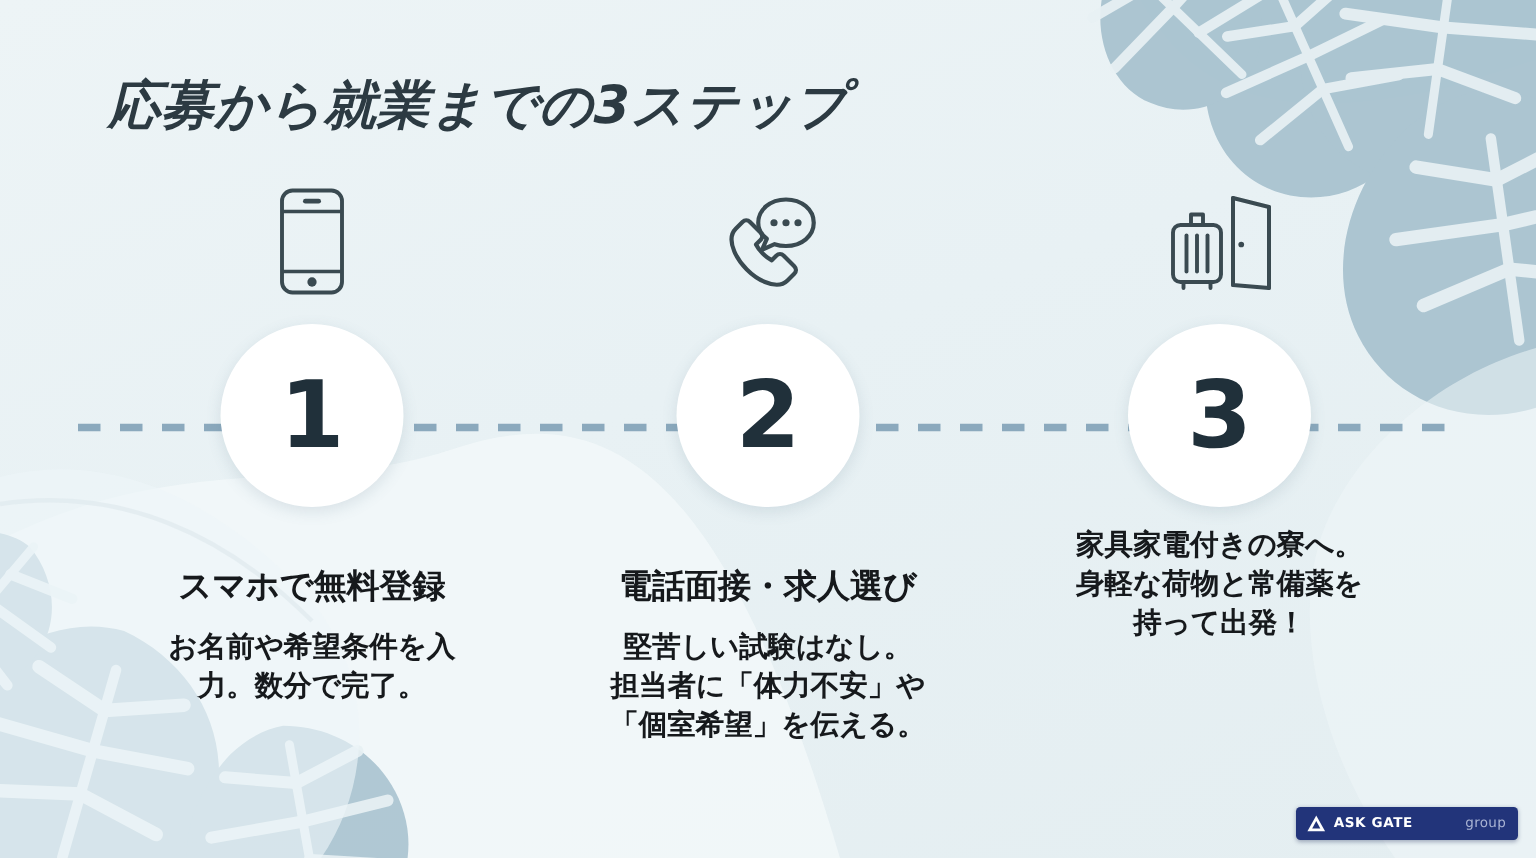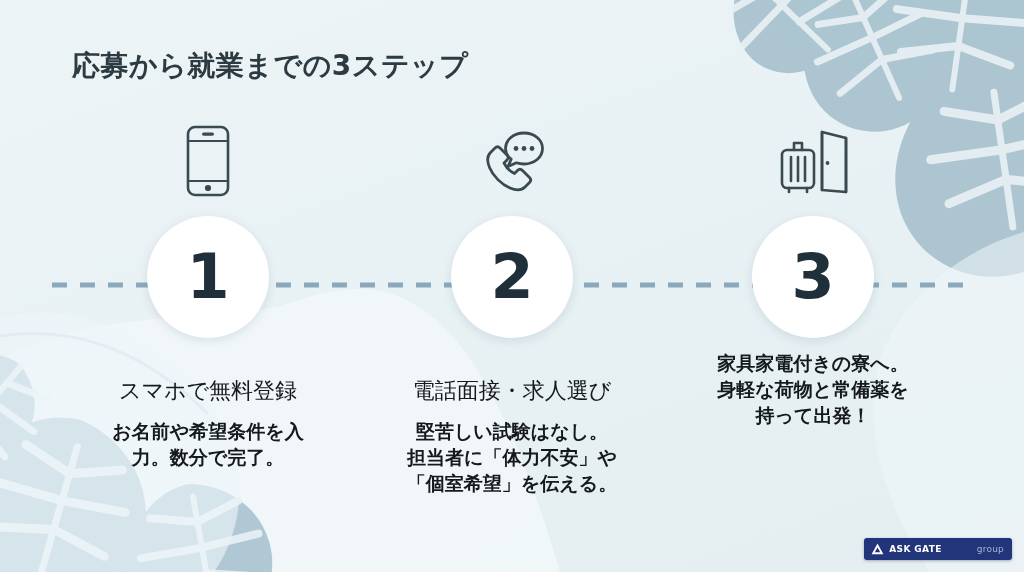--- a/index.html
+++ b/index.html
@@ -28,25 +28,26 @@
     inset: 0;
     pointer-events: none;
   }
   .bg-svg { position: absolute; inset: 0; width: 1024px; height: 572px; }
 
   
   .title {
     position: absolute;
     left: 72px;
     top: 47px;
-    font-size: 28px;
+    font-size: 35px;
     font-weight: 700;
     letter-spacing: 0.5px;
     color: #2c3a42;
     white-space: nowrap;
+    font-style: italic;
   }
 
   
   .connector {
     position: absolute;
     left: 52px;
     top: 282px;
     width: 916px;
     height: 6px;
   }
@@ -96,21 +97,21 @@
     font-size: 62px;
     font-weight: 700;
     color: #20303a;
     line-height: 1;
     font-family: "DejaVu Sans", "Liberation Sans", sans-serif;
   }
 
   .step-heading {
     margin-top: 38px;
     font-size: 22px;
-    font-weight: 400;
+    font-weight: 700;
     color: #16191c;
     text-align: center;
     white-space: nowrap;
   }
   .step-body {
     margin-top: 12px;
     font-size: 19px;
     font-weight: 700;
     line-height: 1.38;
     color: #16191c;

